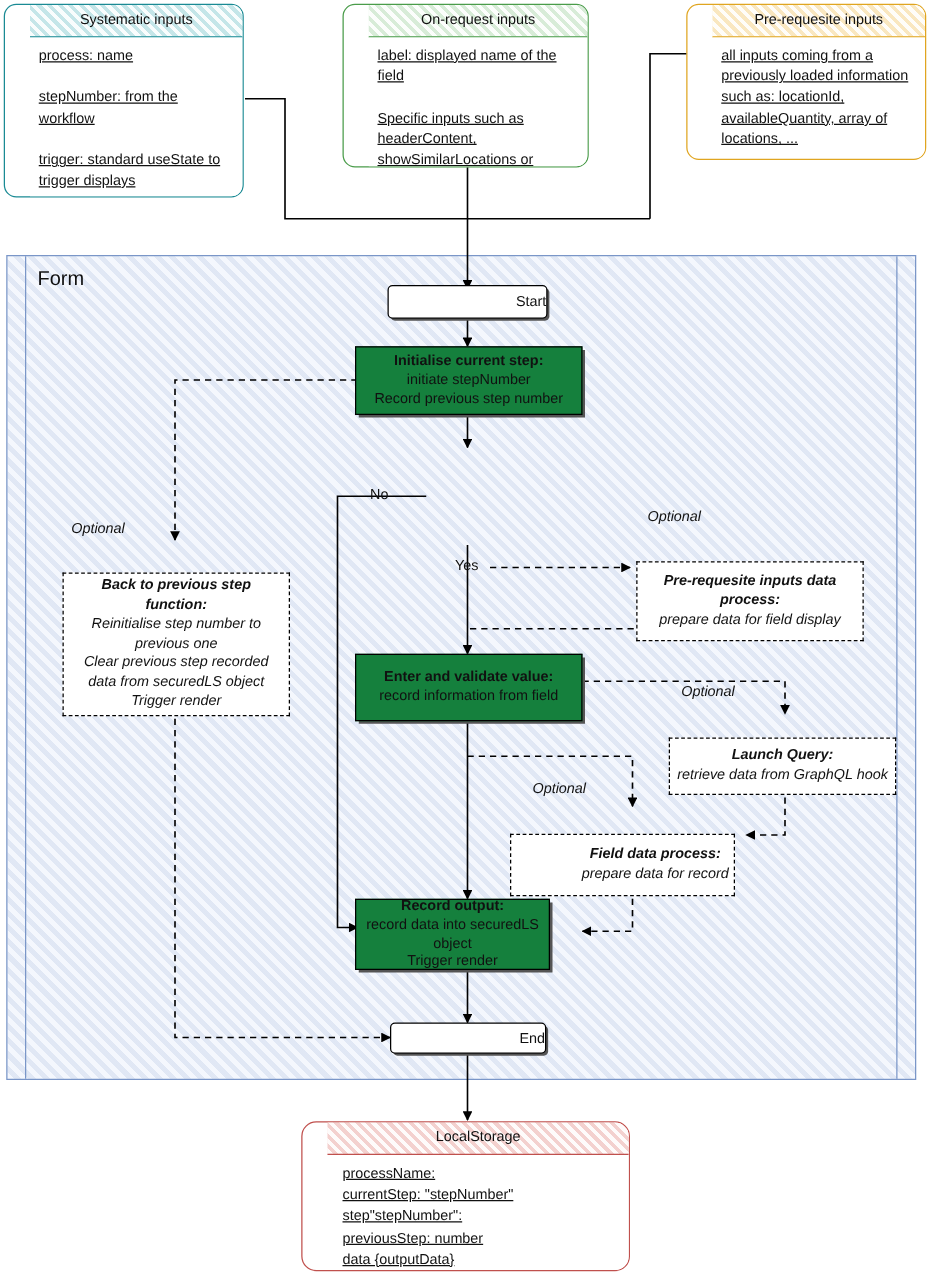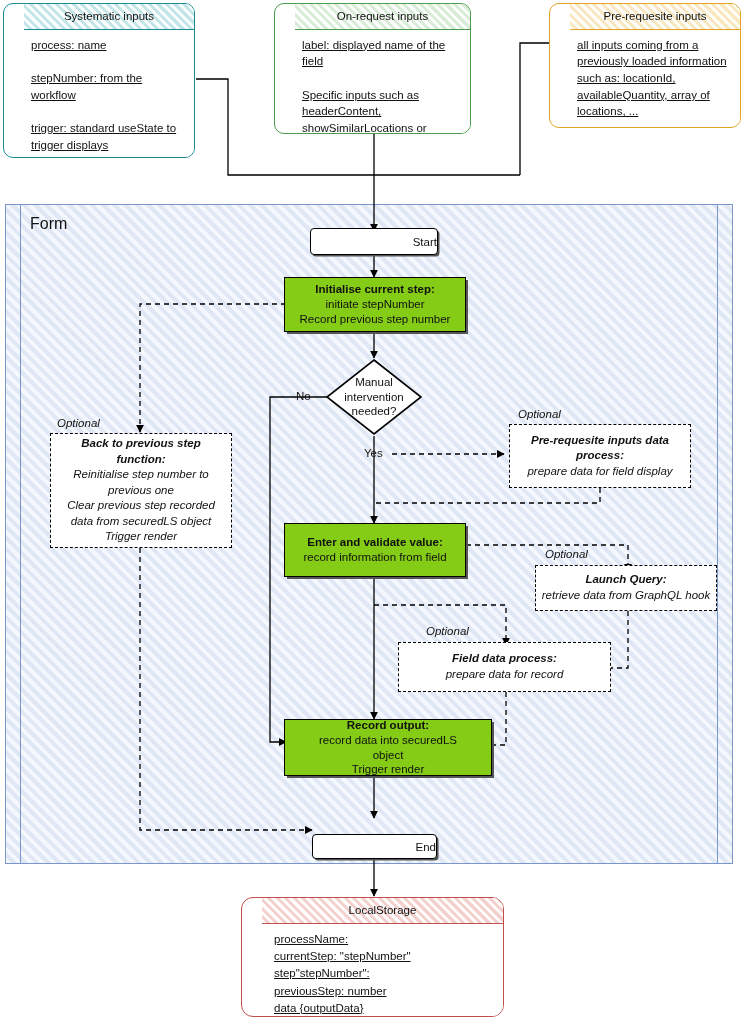--- a/index.html
+++ b/index.html
@@ -92,21 +92,21 @@
   #form-title {
     position: absolute;
     left: 30px; top: 215px;
     font-size: 16px;
     color: #111;
   }
 
   
   .node {
     position: absolute;
-    background: #84cc16;
+    background: #15803d;
     border: 1.6px solid #000;
     color: #111;
     font-size: 11.5px;
     line-height: 1.3;
     display: flex;
     align-items: center;
     justify-content: center;
     text-align: center;
     padding: 16px 5px;
   }
@@ -126,20 +126,21 @@
     position: absolute;
     background: #ffffff;
     border: 1.7px dashed #000;
     color: #111;
     font-size: 11.5px;
     line-height: 1.35;
     display: flex; align-items: center; justify-content: center;
     text-align: center;
     font-style: italic;
     padding: 3px 4px;
+    margin-top: 25px;
   }
   .opt-box .b { font-weight: bold; display: block; }
   .opt-label {
     position: absolute;
     font-size: 11.5px;
     font-style: italic;
     color: #111;
   }
   
   .diamond-wrap { position: absolute; }
@@ -251,52 +252,40 @@
   </div>
 
   <div class="node shadow" style="left:284px; top:277px; width:182px; height:55px;">
     <div>
       <span class="b">Initialise current step:</span>
       <span>initiate stepNumber</span><br>
       <span>Record previous step number</span>
     </div>
   </div>
 
-  <div class="diamond-wrap" style="left:325px; top:358px; width:98px; height:78px;">
-    <svg width="98" height="78" viewBox="0 0 98 78">
-      <polygon points="49,2 96,39 49,76 2,39" fill="#ffffff" stroke="#000" stroke-width="1.6"></polygon>
-    </svg>
-    <div class="dtext">
-      <div>
-        <span>Manual</span><br>
-        <span>intervention</span><br>
-        <span>needed?</span>
-      </div>
-    </div>
-  </div>
   <div class="edge-label" style="left:296px; top:390px;">No</div>
   <div class="edge-label" style="left:364px; top:447px;">Yes</div>
 
   <div class="node shadow" style="left:284px; top:523px; width:182px; height:54px;">
     <div>
       <span class="b">Enter and validate value:</span>
       <span>record information from field</span>
     </div>
   </div>
 
-  <div class="node shadow" style="left:284px; top:719px; width:208px; height:57px;">
+  <div class="node shadow" style="left:284px; top:719px; width:156px; height:57px;">
     <div>
       <span class="b">Record output:</span>
       <span>record data into securedLS</span><br>
       <span>object</span><br>
       <span>Trigger render</span>
     </div>
   </div>
 
-  <div class="terminator" style="left:312px; top:818px; width:125px; height:25px;margin-top:16px;">
+  <div class="terminator" style="left:312px; top:818px; width:125px; height:25px;">
     <span>End</span>
   </div>
 
   <div class="opt-label" style="left:57px; top:417px;">Optional</div>
   <div class="opt-box" style="left:50px; top:433px; width:182px; height:115px;">
     <div>
       <span class="b">Back to previous step</span>
       <span class="b">function:</span>
       <span>Reinitialise step number to</span><br>
       <span>previous one</span><br>
@@ -317,21 +306,21 @@
 
   <div class="opt-label" style="left:545px; top:548px;">Optional</div>
   <div class="opt-box" style="left:535px; top:565px; width:182px; height:46px; white-space:nowrap;">
     <div>
       <span class="b">Launch Query:</span>
       <span>retrieve data from GraphQL hook</span>
     </div>
   </div>
 
   <div class="opt-label" style="left:426px; top:625px;">Optional</div>
-  <div class="opt-box" style="left:398px; top:642px; width:213px; height:50px;">
+  <div class="opt-box" style="left:408px; top:642px; width:180px; height:50px;justify-content:flex-end;">
     <div>
       <span class="b">Field data process:</span>
       <span>prepare data for record</span>
     </div>
   </div>
 
   <div class="note red" style="left:241px; top:897px; width:263px; height:120px; border-radius:12px;">
     <div class="note-head">LocalStorage</div>
     <div class="note-body">processName:
      currentStep: "stepNumber"

